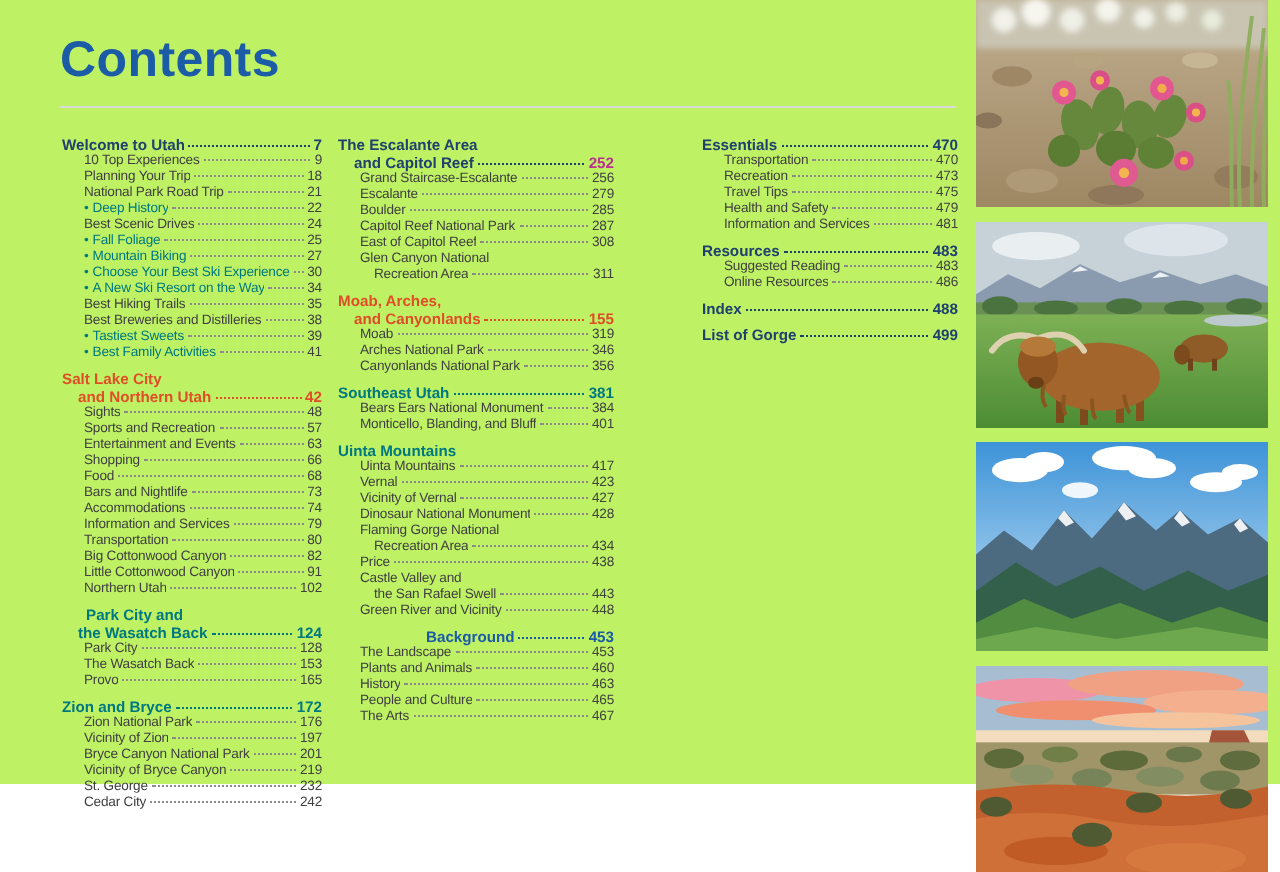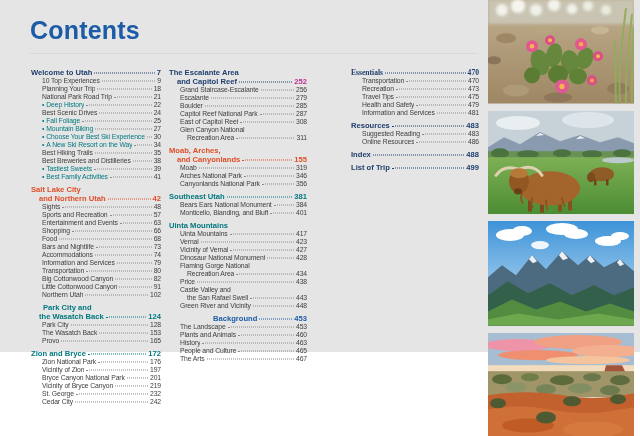--- a/index.html
+++ b/index.html
@@ -1,18 +1,18 @@
 <!DOCTYPE html>
 <html><head>
 <meta charset="utf-8">
 <style>
   * { margin:0; padding:0; box-sizing:border-box; }
   html,body { width:640px; height:436px; background:#ffffff; overflow:hidden;
               font-family:"Liberation Sans","DejaVu Sans",sans-serif; }
-  .page { position:relative; width:640px; height:352px; background:#e5e5e5; }
+  .page { position:relative; width:640px; height:392px; background:#bef264; }
 
   .content { position:absolute; left:30px; top:16px; width:450px; }
   h1.title { font-size:25px; font-weight:bold; color:#1c5ca7; letter-spacing:0.2px; }
   .rule { border:none; border-top:1px solid #d9d9d9; margin-top:8px; width:448px; }
 
   .columns { display:flex; margin-top:14px; align-items:flex-start;justify-content:center; }
   .col { overflow:hidden; }
   .col:nth-child(1){ width:130px; }
   .col:nth-child(2){ width:138px; margin-left:8px; }
   .col:nth-child(3){ width:128px; margin-left:44px; }
@@ -427,21 +427,21 @@
             </div>
             <div class="row item">
               <span class="lbl">The Arts</span>
               <span class="dots"></span>
               <span class="pg">467</span>
             </div>
           </div>
         </div>
         <div class="col">
           <div class="section">
-            <div class="row head" style="color: rgb(32, 64, 110); font-family: Liberation Serif, serif;">
+            <div class="row head" style="color: rgb(32, 64, 110);">
               <span class="lbl">Essentials</span>
               <span class="dots" style="border-color: rgb(32, 64, 110);"></span>
               <span class="pg" style="color: rgb(32, 64, 110);">470</span>
             </div>
             <div class="row item">
               <span class="lbl">Transportation</span>
               <span class="dots"></span>
               <span class="pg">470</span>
             </div>
             <div class="row item">
@@ -484,21 +484,21 @@
           </div>
           <div class="section">
             <div class="row head" style="color: rgb(32, 64, 110);">
               <span class="lbl">Index</span>
               <span class="dots" style="border-color: rgb(32, 64, 110);"></span>
               <span class="pg" style="color: rgb(32, 64, 110);">488</span>
             </div>
           </div>
           <div class="section">
             <div class="row head" style="color: rgb(32, 64, 110);">
-              <span class="lbl">List of Trip</span>
+              <span class="lbl">List of Gorge</span>
               <span class="dots" style="border-color: rgb(32, 64, 110);"></span>
               <span class="pg" style="color: rgb(32, 64, 110);">499</span>
             </div>
           </div>
         </div>
       </div>
   </div>
 
   <div class="photos">
 

